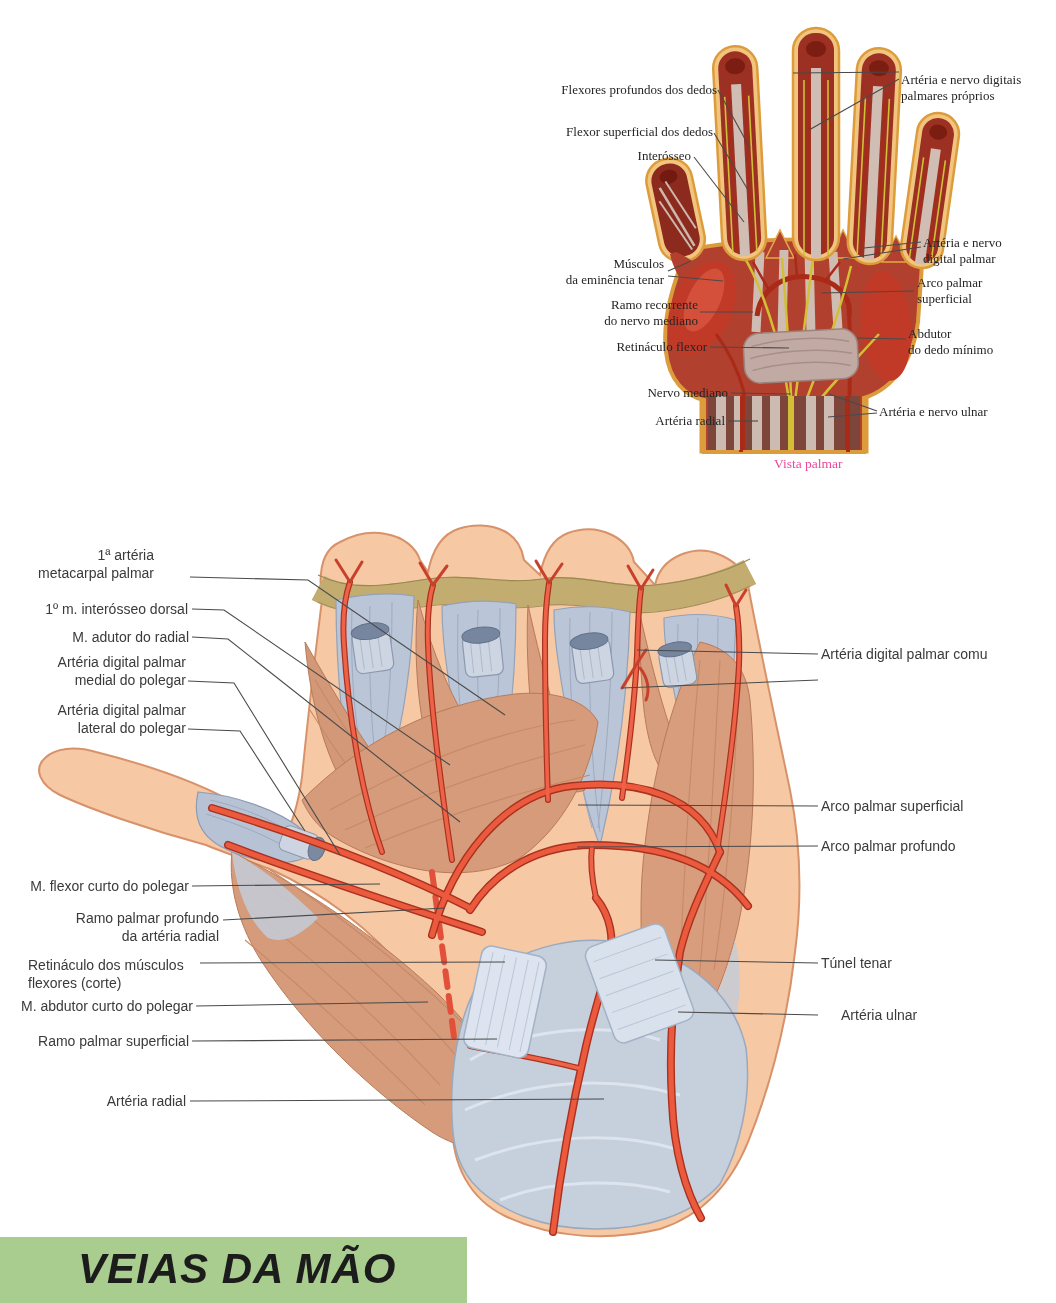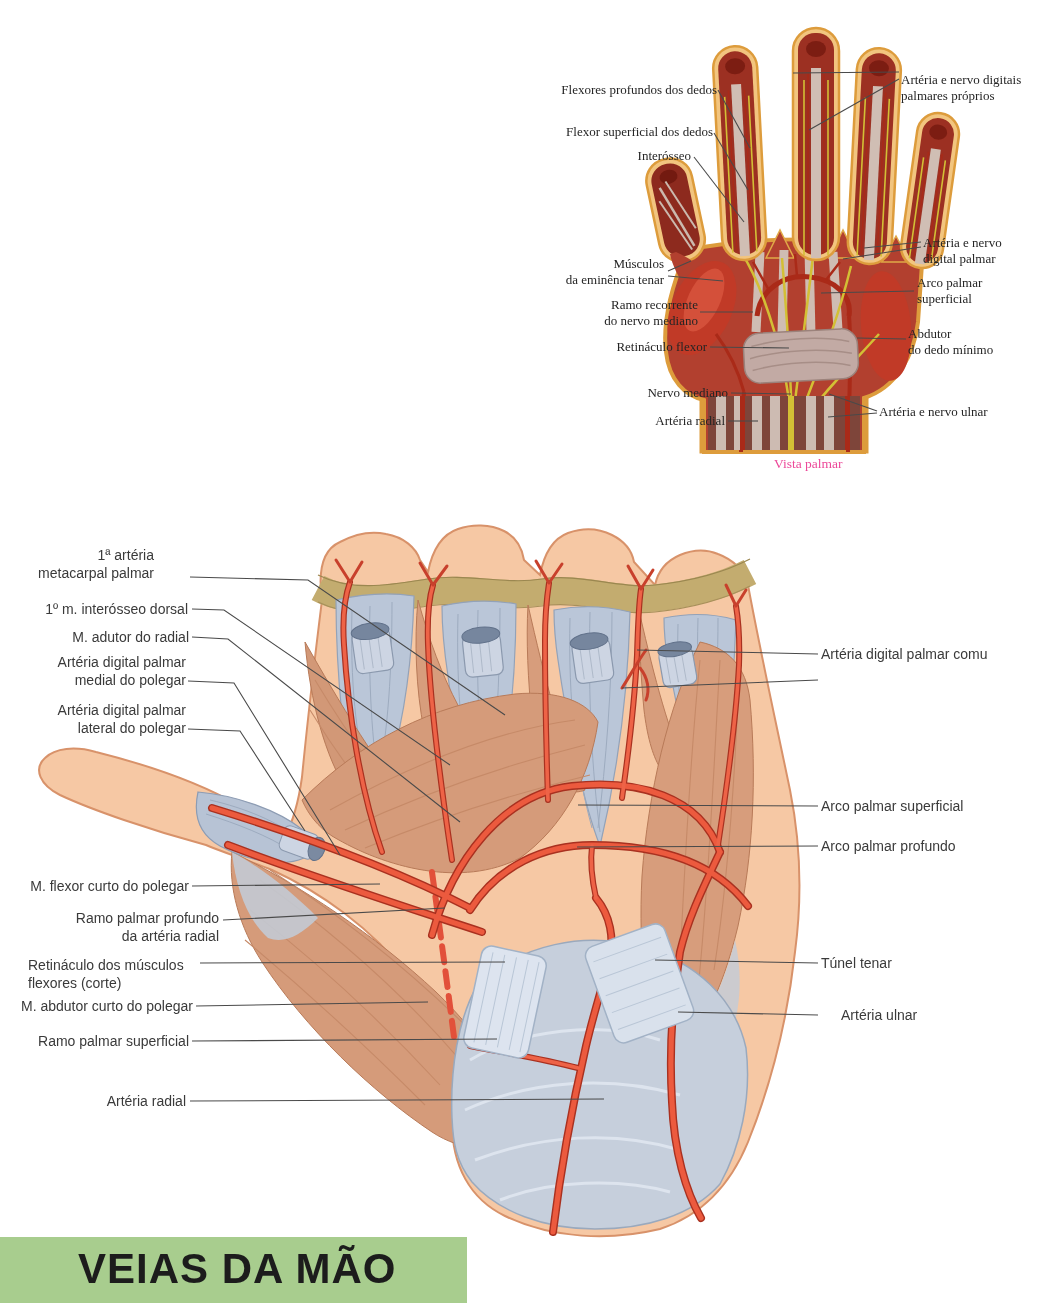--- a/index.html
+++ b/index.html
@@ -9,21 +9,21 @@
   svg.art{position:absolute;left:0;top:0;}
   .lbl{position:absolute;white-space:pre-line;}
   
   .lt{font-family:"Liberation Serif",serif;font-size:13px;line-height:16px;color:#252525;}
   .lt.r{text-align:right;}
   
   .lb{font-size:14px;line-height:18px;color:#3a3a3a;}
   .lb.r{text-align:right;}
   .caption{font-family:"Liberation Serif",serif;font-size:13.5px;color:#ec4899;}
   
-  .banner{position:absolute;left:0;top:1237px;width:467px;height:66px;background:#a8cd8e;}
+  .banner{position:absolute;left:0;top:1237px;width:467px;height:66px;background:#a8cd8e;font-style:italic;}
   .banner span{display:block;padding-left:78px;line-height:64px;font-size:42px;font-weight:700;
                letter-spacing:1px;color:#1c1c1c;}
   
   .au8{stroke:#a93120;stroke-width:8;fill:none;stroke-linecap:round;}
   .ao8{stroke:#ec5a3e;stroke-width:5.2;fill:none;stroke-linecap:round;}
   .au6{stroke:#a93120;stroke-width:6;fill:none;stroke-linecap:round;}
   .ao6{stroke:#ee6347;stroke-width:3.6;fill:none;stroke-linecap:round;}
   .tw{stroke:#c8402c;stroke-width:3;fill:none;stroke-linecap:round;}
   .ldr{stroke:#4a4a4a;stroke-width:1.1;fill:none;}
   .fib{stroke:#c68a68;stroke-width:1.1;fill:none;}

